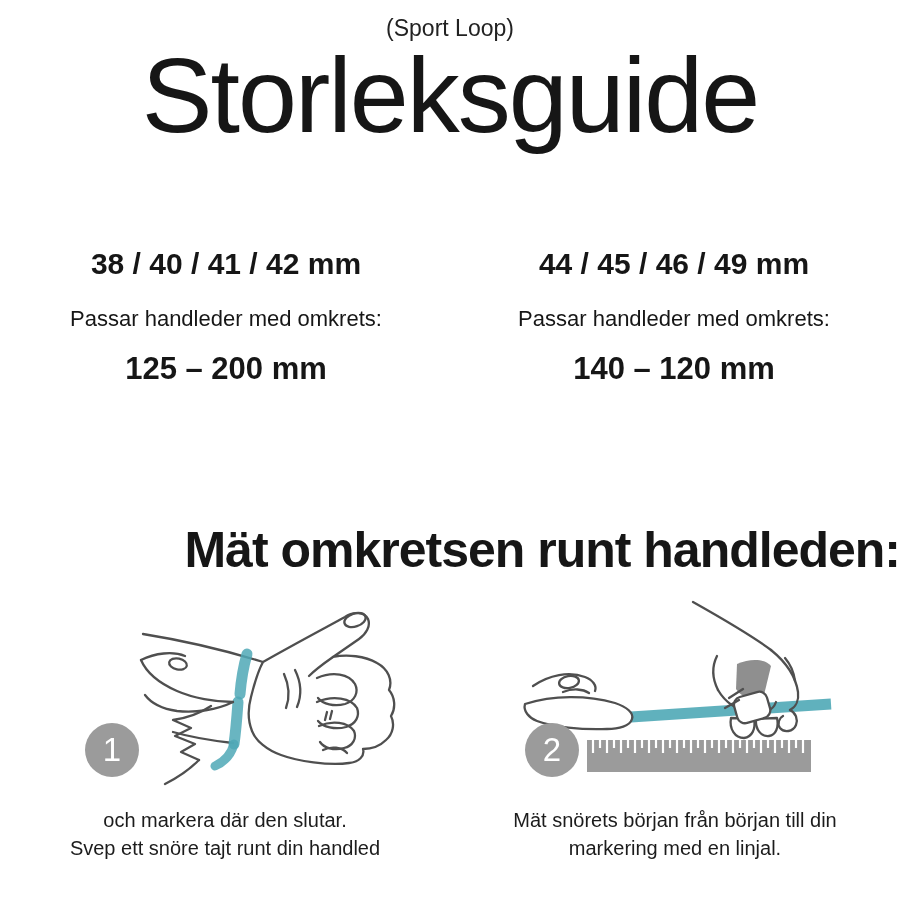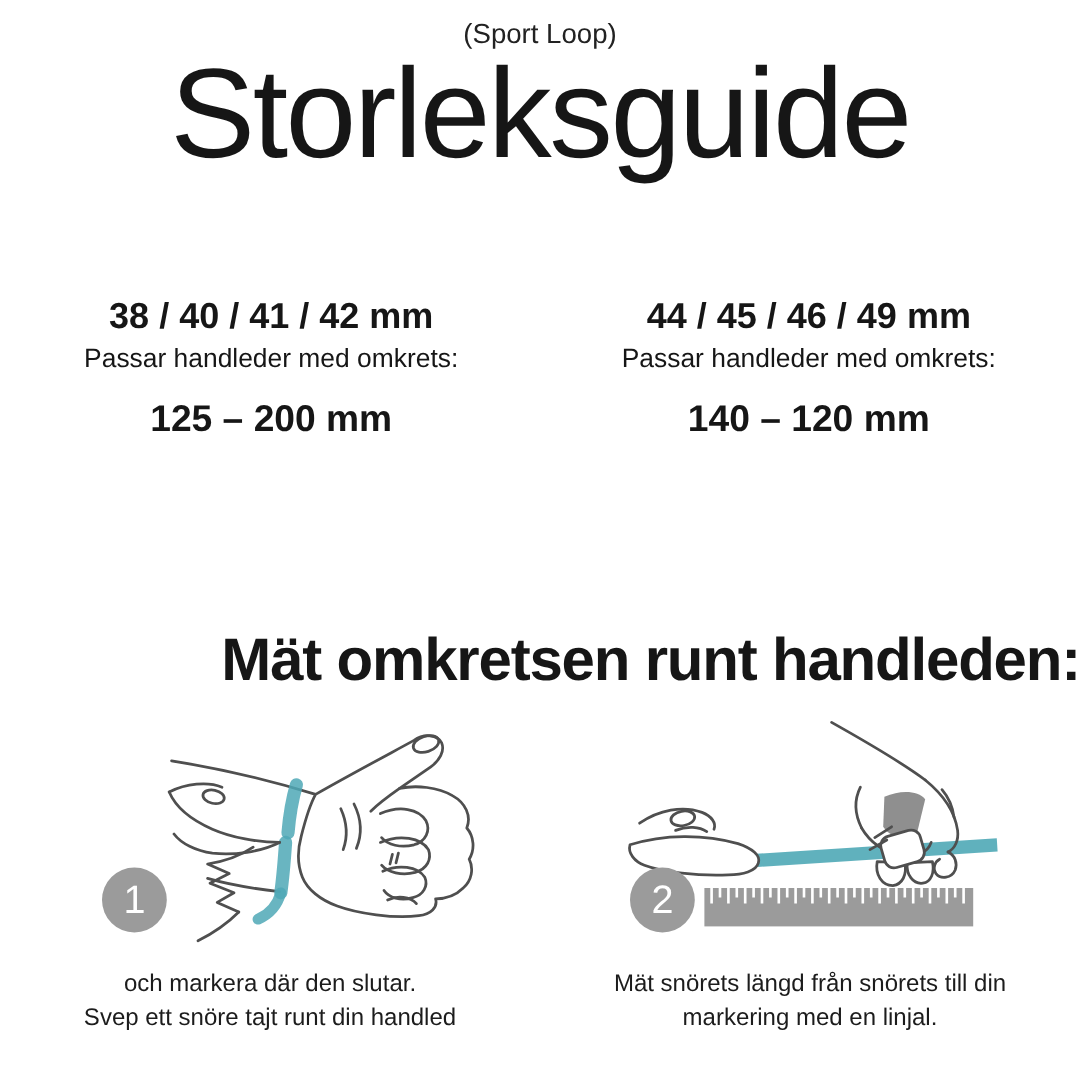--- a/index.html
+++ b/index.html
@@ -19,21 +19,21 @@
     position:absolute;top:24px;left:0;right:0;
     text-align:center;font-size:106px;font-weight:500;
     letter-spacing:-2px;line-height:1.35;
   }
   .sizes-row{
     position:absolute;top:246px;left:0;right:0;
     display:flex;justify-content:center;gap:48px;
   }
   .size-col{width:400px;text-align:center;}
   .col-sizes{font-size:30px;font-weight:700;line-height:1.2;}
-  .col-fits{font-size:22px;font-weight:400;margin-top:4px;line-height:1.2;}
+  .col-fits{font-size:22px;font-weight:400;margin-top:24px;line-height:1.2;}
   .col-range{font-size:31px;font-weight:700;margin-top:18px;line-height:1.2;}
   .measure-heading{
     position:absolute;top:520px;left:0;right:0;
     text-align:right;font-size:50px;font-weight:700;
     letter-spacing:-1px;line-height:1.2;
   }
   .steps-row{
     position:absolute;top:598px;left:0;right:0;
     display:flex;justify-content:center;gap:70px;
   }
@@ -180,19 +180,19 @@
           <path class="line" d="M232,58 C227,68 227,80 233,92"></path>
           <path class="line" d="M233,92 C240,104 252,112 266,115 C278,117 288,113 291,104"></path>
           <rect class="skin" x="250" y="96" width="34" height="27" rx="8" transform="rotate(-16 267 109)"></rect>
           <path class="line" d="M244,100 L258,91 M240,110 L254,102"></path>
         </svg>
         <div class="step-circle c2">
           <span>2</span>
         </div>
       </div>
       <div class="caption">
-        <span>Mät snörets längd från snörets till din</span>
+        <span>Mät snörets början från början till din</span>
         <span>markering med en linjal.</span>
       </div>
     </div>
 
   </div>
 </div>
 
 </body></html>

